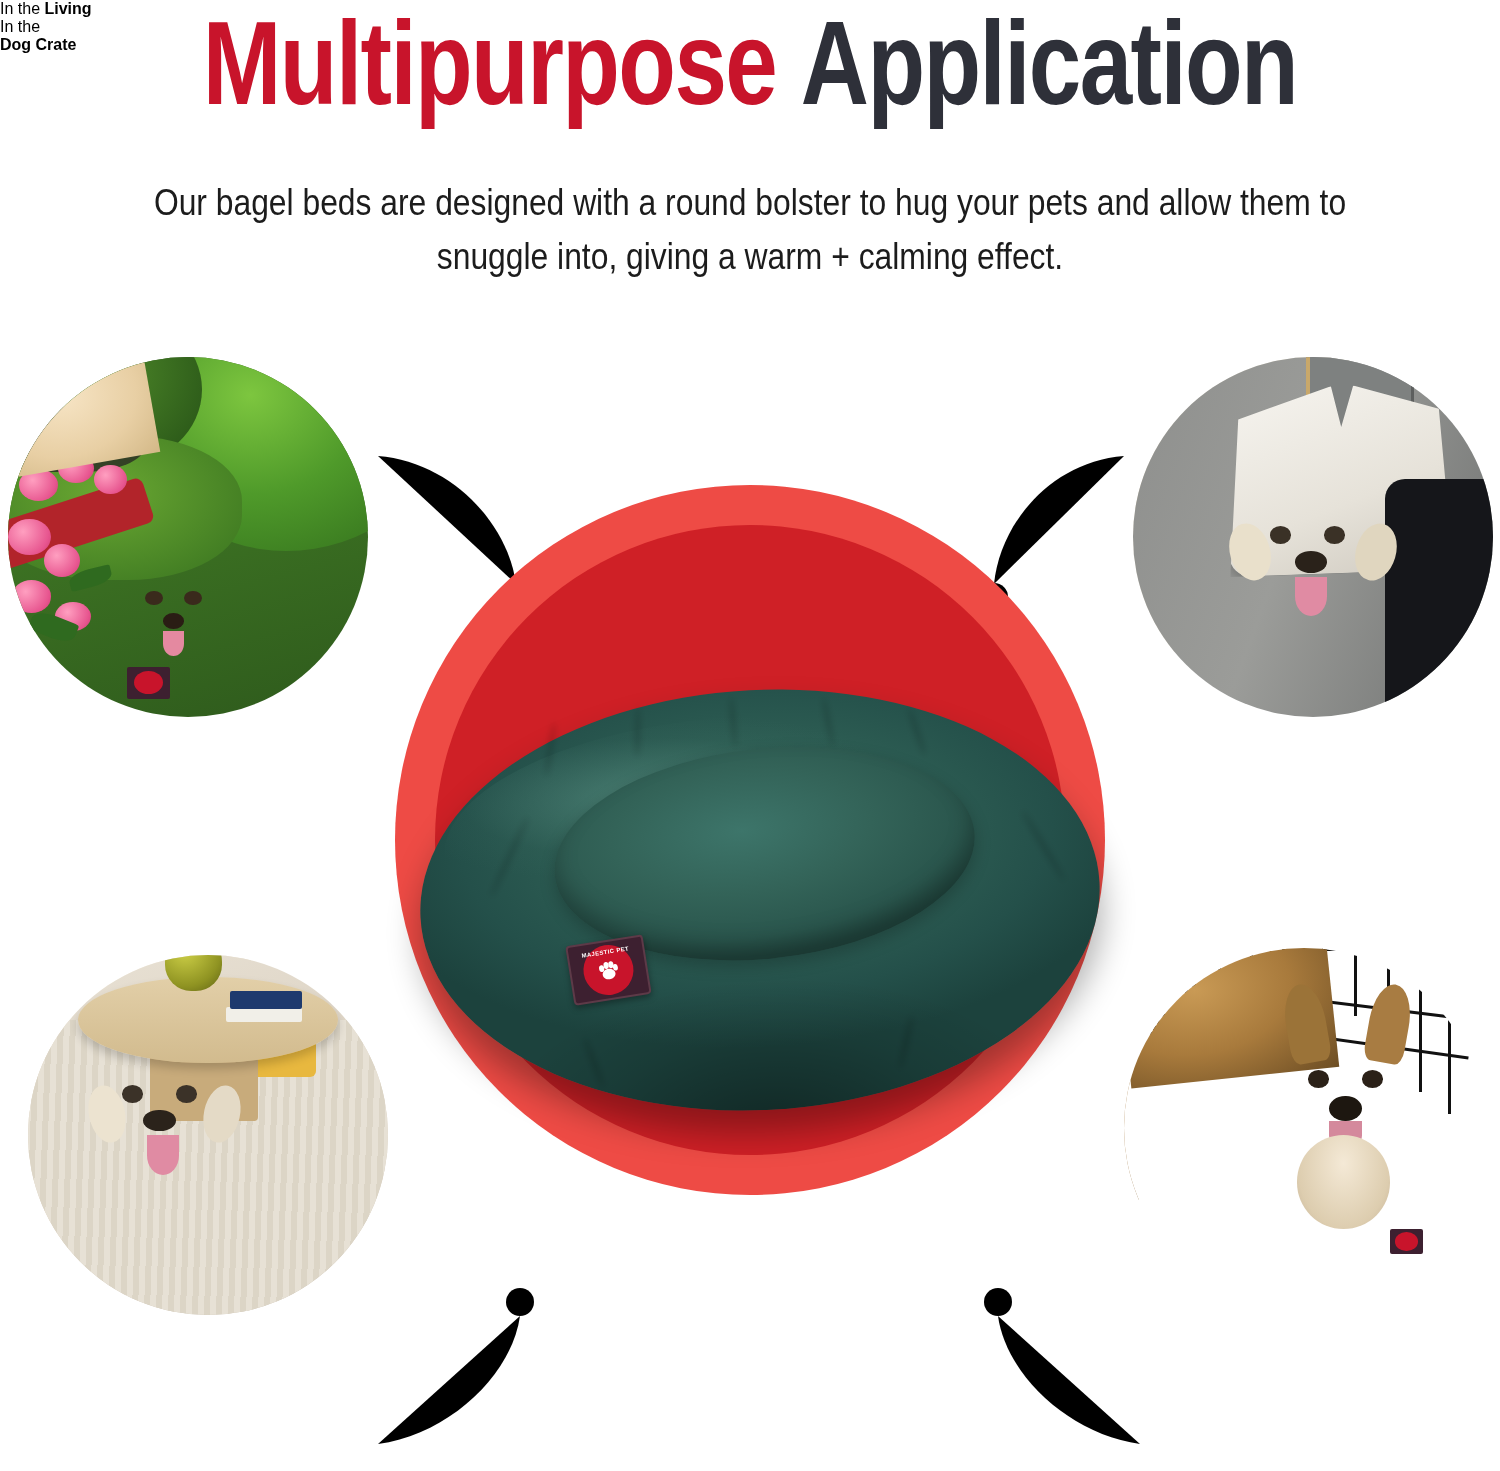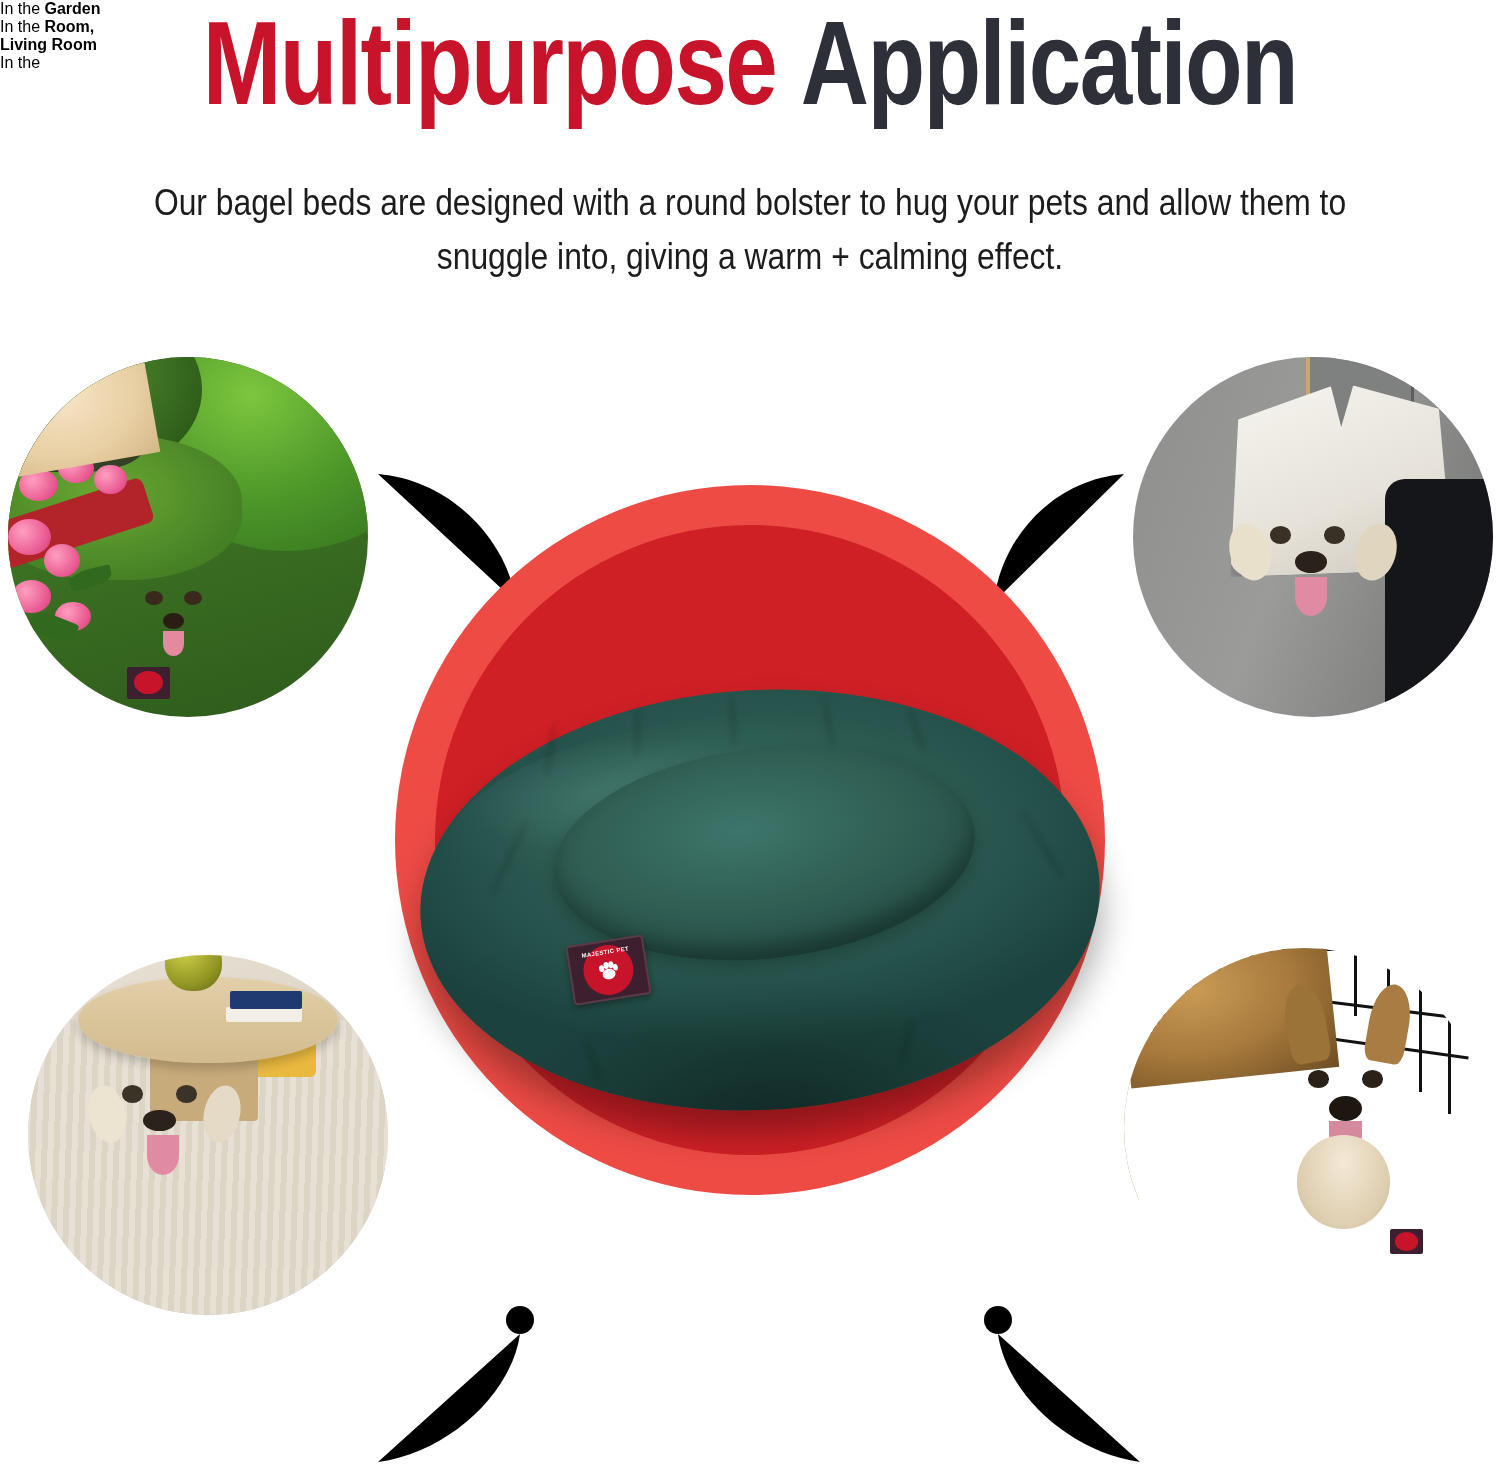--- a/index.html
+++ b/index.html
@@ -419,31 +419,28 @@
       <div style="position:absolute;left:48%;top:52%;width:26%;height:26%;background:radial-gradient(ellipse at 50% 30%,#f4e9d6 0%,#ddcdaf 70%,#c2b094 100%);border-radius:50%;"></div>
 
       <div style="position:absolute;left:74%;top:78%;width:9%;height:7%;background:#3d2030;border-radius:2px;display:flex;align-items:center;justify-content:center;">
         <div style="width:70%;height:74%;border-radius:50%;background:#C8142B;"></div>
       </div>
     </div>
   </div>
 
   
   <div class="caption cap-tl">
-    <span>In the </span><b>Garden</b>
-  </div>
-
-
-  <div class="caption cap-bl">
-    <div><span>In the </span><b>Room,</b></div>
-    <div><b>Living Room</b></div>
-  </div>
+    <span>In the </span><b>Living</b>
+  </div>
+
+
 
   <div class="caption cap-br">
     <div><span>In the</span></div>
+    <div><b>Dog Crate</b></div>
   </div>
 
   
   <svg class="connector-svg" viewBox="0 0 1500 1471">
 
     <path class="conn-line" d="M 378 402 C 452 408, 508 470, 516 530"></path>
     <circle class="conn-dot" cx="516" cy="543" r="14"></circle>
 
     <path class="conn-line" d="M 1124 402 C 1050 408, 1000 470, 994 530"></path>
     <circle class="conn-dot" cx="994" cy="543" r="14"></circle>

